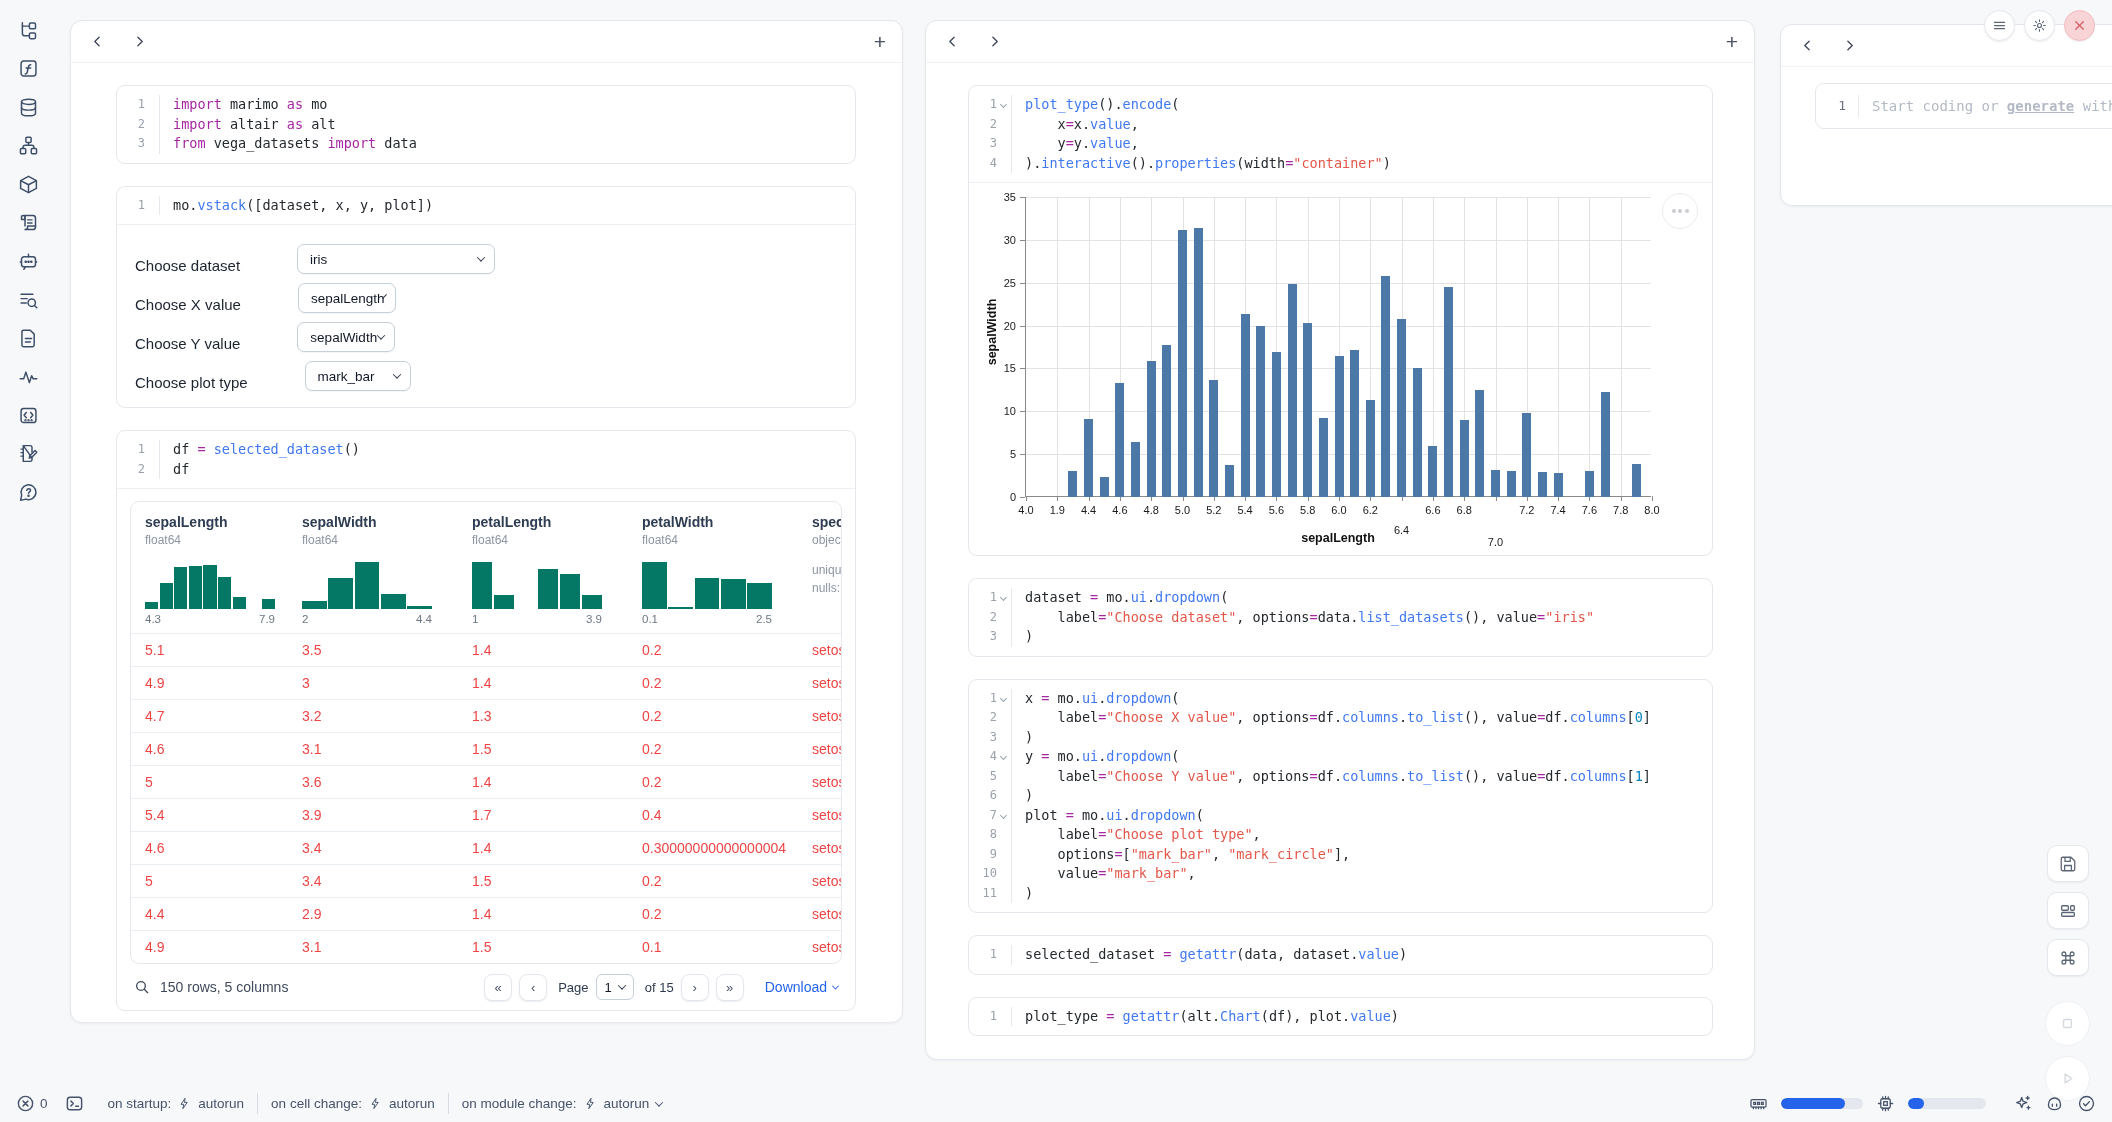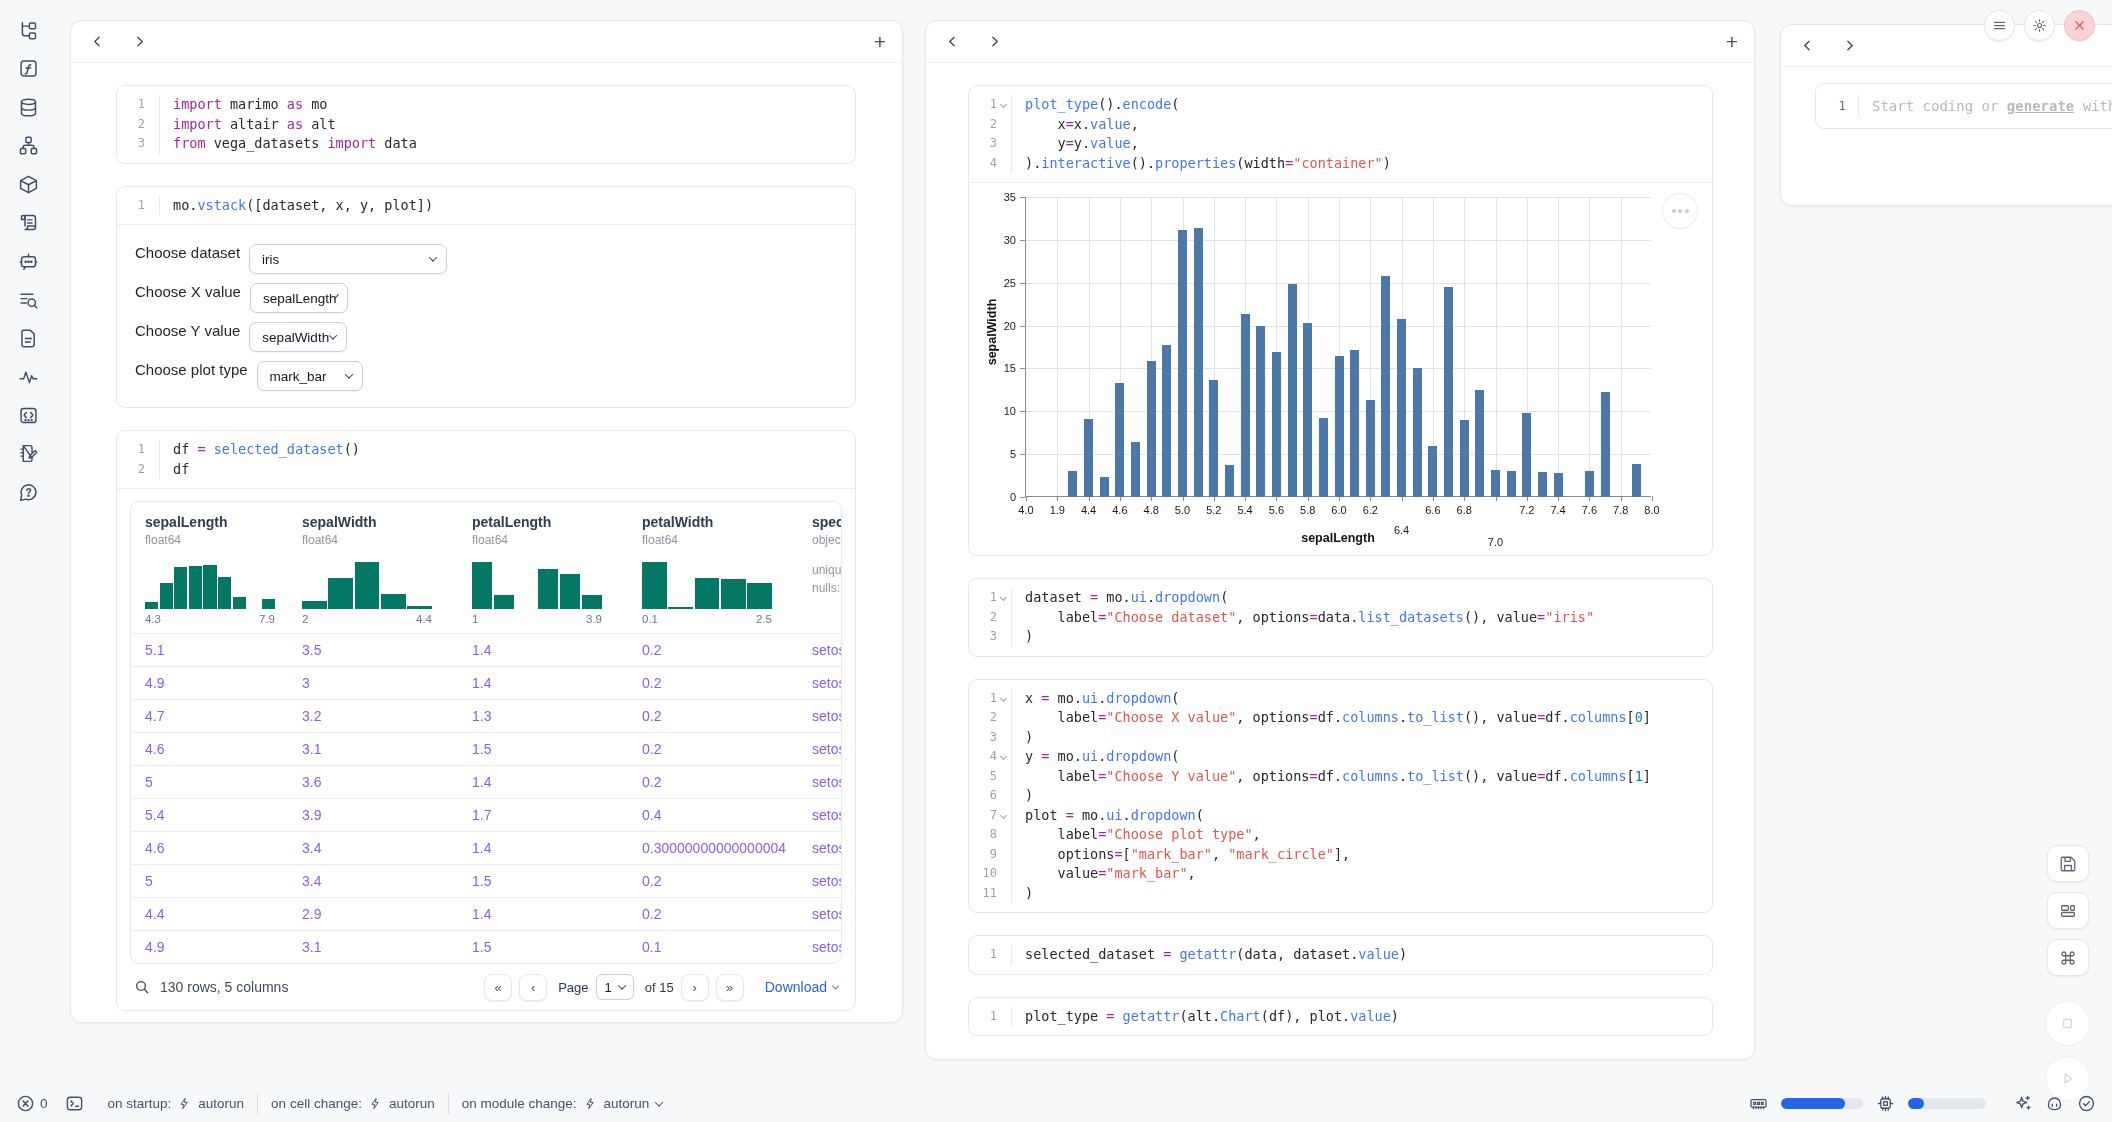--- a/index.html
+++ b/index.html
@@ -42,21 +42,21 @@
     font-family:"DejaVu Sans Mono", monospace; color:#24292e; overflow:hidden; }
   .tk-kw  { color:#a626a4; }
   .tk-fn  { color:#4078f2; }
   .tk-str { color:#e45649; }
   .tk-num { color:#0184bc; }
   .tk-pl  { color:#24292e; }
   .cell-divider { border-top:1px solid #edeff3; }
 
   
   .dd-out { padding:10px 18px 16px; }
-  .dd-row { display:flex; align-items:flex-start; margin-top:9px; height:30px; }
+  .dd-row { display:flex; align-items:flex-end; margin-top:9px; height:30px;gap:48px; }
   .dd-label { font-size:15px; color:#1c2430; margin-right:9px; }
   .dd-select { display:inline-flex; align-items:center; height:30px; border:1px solid #c6cfda;
     border-radius:7px; background:#fff; padding:0 10px 0 12px; font-size:13.5px; color:#111827;
     box-shadow:0 1px 1px rgba(16,24,40,.04); cursor:pointer; }
   .dd-select .chev { margin-left:auto; }
   .w1 { width:198px; } .w2 { width:98px; } .w3 { width:98px; } .w4 { width:106px; }
   .chev { display:inline-block; width:6px; height:6px; border-right:1.7px solid #323c4d;
     border-bottom:1.7px solid #323c4d; transform:rotate(45deg) translate(-1px,-1px); }
 
   
@@ -69,21 +69,21 @@
   .t-col:nth-child(5){ width:60px; }
   .t-name { font-size:14px; font-weight:bold; color:#2e3d52; white-space:nowrap; }
   .t-dtype { font-size:12px; color:#8d95a3; margin-top:3px; white-space:nowrap; }
   .t-hist { display:flex; align-items:flex-end; gap:1.5px; height:50px; margin-top:12px;
     width:130px; }
   .t-hist i { flex:1; background:#047864; display:block; }
   .t-minmax { display:flex; justify-content:space-between; width:130px; font-size:11.5px;
     color:#6e7684; margin-top:4px; }
   .t-meta { font-size:12px; color:#8d95a3; margin-top:14px; line-height:18px; white-space:nowrap; }
   .t-row { display:flex; border-top:1px solid #e9eef3; height:33px; align-items:center; }
-  .t-cell { flex:none; padding-left:14px; font-size:14px; color:#8b5cf6; white-space:nowrap;
+  .t-cell { flex:none; padding-left:14px; font-size:14px; color:#ef4444; white-space:nowrap;
     overflow:hidden; }
   .t-cell:nth-child(1){ width:157px; } .t-cell:nth-child(2){ width:170px; }
   .t-cell:nth-child(3){ width:170px; } .t-cell:nth-child(4){ width:170px; }
   .t-cell:nth-child(5){ width:60px; }
   .t-footer { height:46px; display:flex; align-items:center; padding:0 4px; }
   .t-summary { font-size:14px; color:#3f4a5a; margin-left:10px; }
   .search-ic { width:16px; height:16px; color:#3f4a5a; }
   .pg-group { margin-left:auto; display:flex; align-items:center; gap:7px; }
   .pg-btn { width:28px; height:27px; border:1px solid #e2e7ee; border-radius:8px; background:#fff;
     box-shadow:0 1px 1.5px rgba(16,24,40,.07); display:flex; align-items:center; justify-content:center;
@@ -474,21 +474,21 @@
               <div class="t-cell">0.1</div>
               <div class="t-cell">setosa</div>
             </div>
           </div>
       </div>
       <div class="t-footer">
         <svg class="search-ic" viewBox="0 0 24 24" fill="none" stroke="currentColor" stroke-width="2">
             <circle cx="10.5" cy="10.5" r="6.5"></circle>
             <path d="m15.5 15.5 5 5" stroke-linecap="round"></path>
           </svg>
-        <span class="t-summary">130 rows, 5 columns</span>
+        <span class="t-summary">150 rows, 5 columns</span>
         <div class="pg-group">
           <span class="pg-btn">«</span>
           <span class="pg-btn">‹</span>
           <span class="pg-label">Page</span>
           <span class="pg-select">
               <span>1</span>
               <i class="chev"></i>
             </span>
           <span class="pg-label">of 15</span>
           <span class="pg-btn">›</span>

